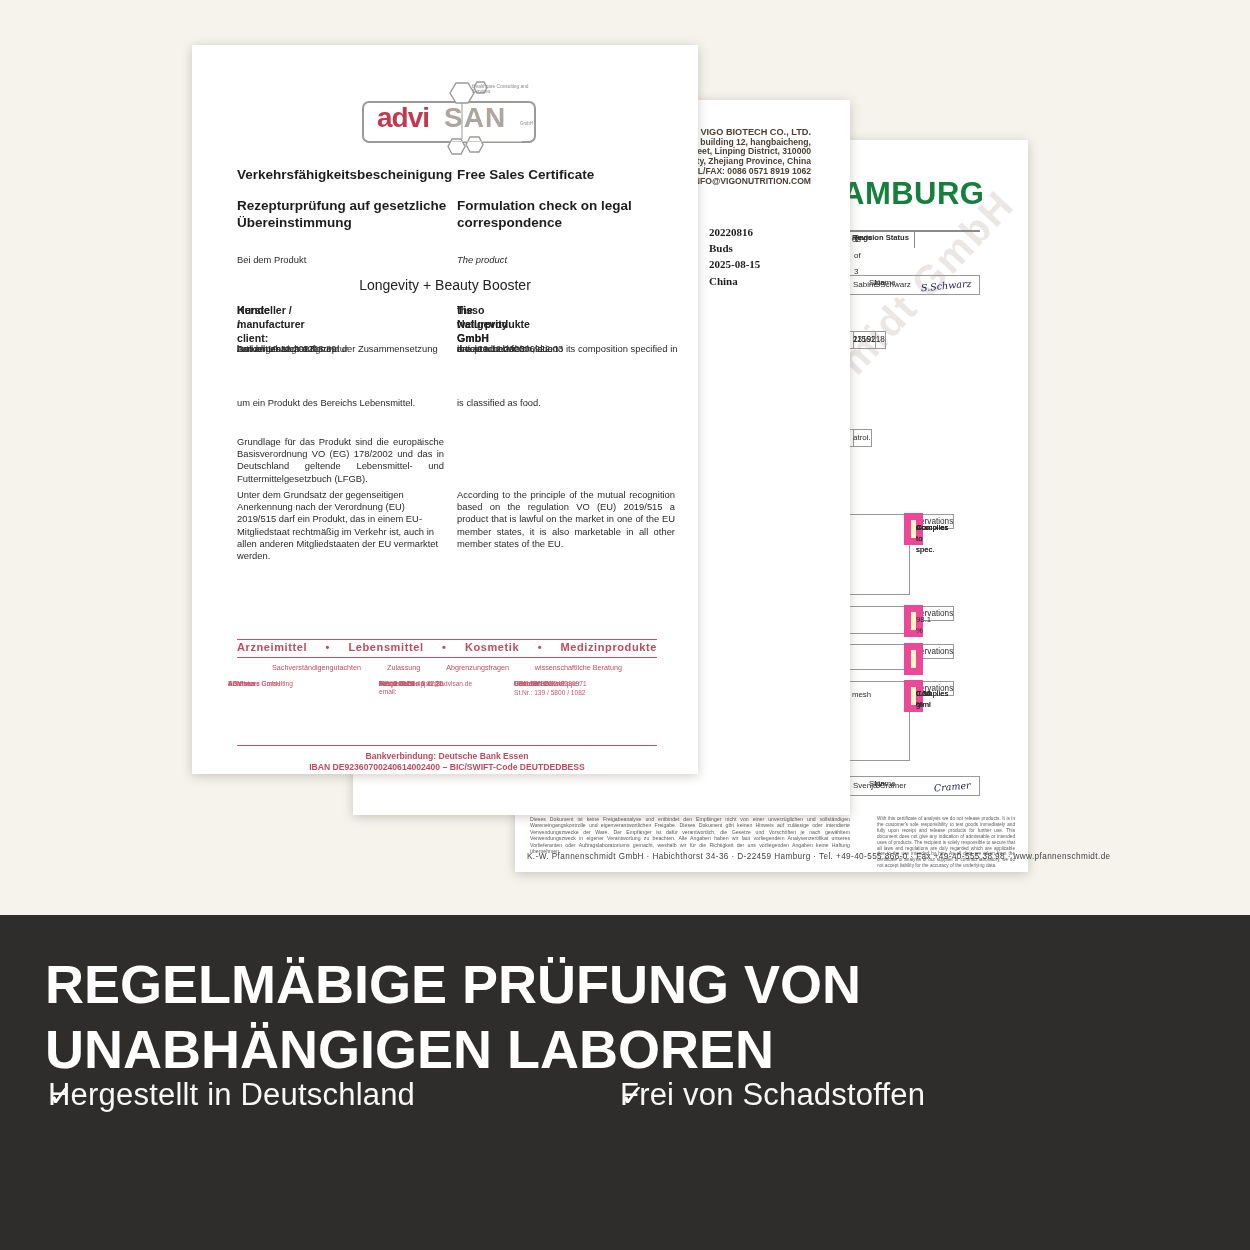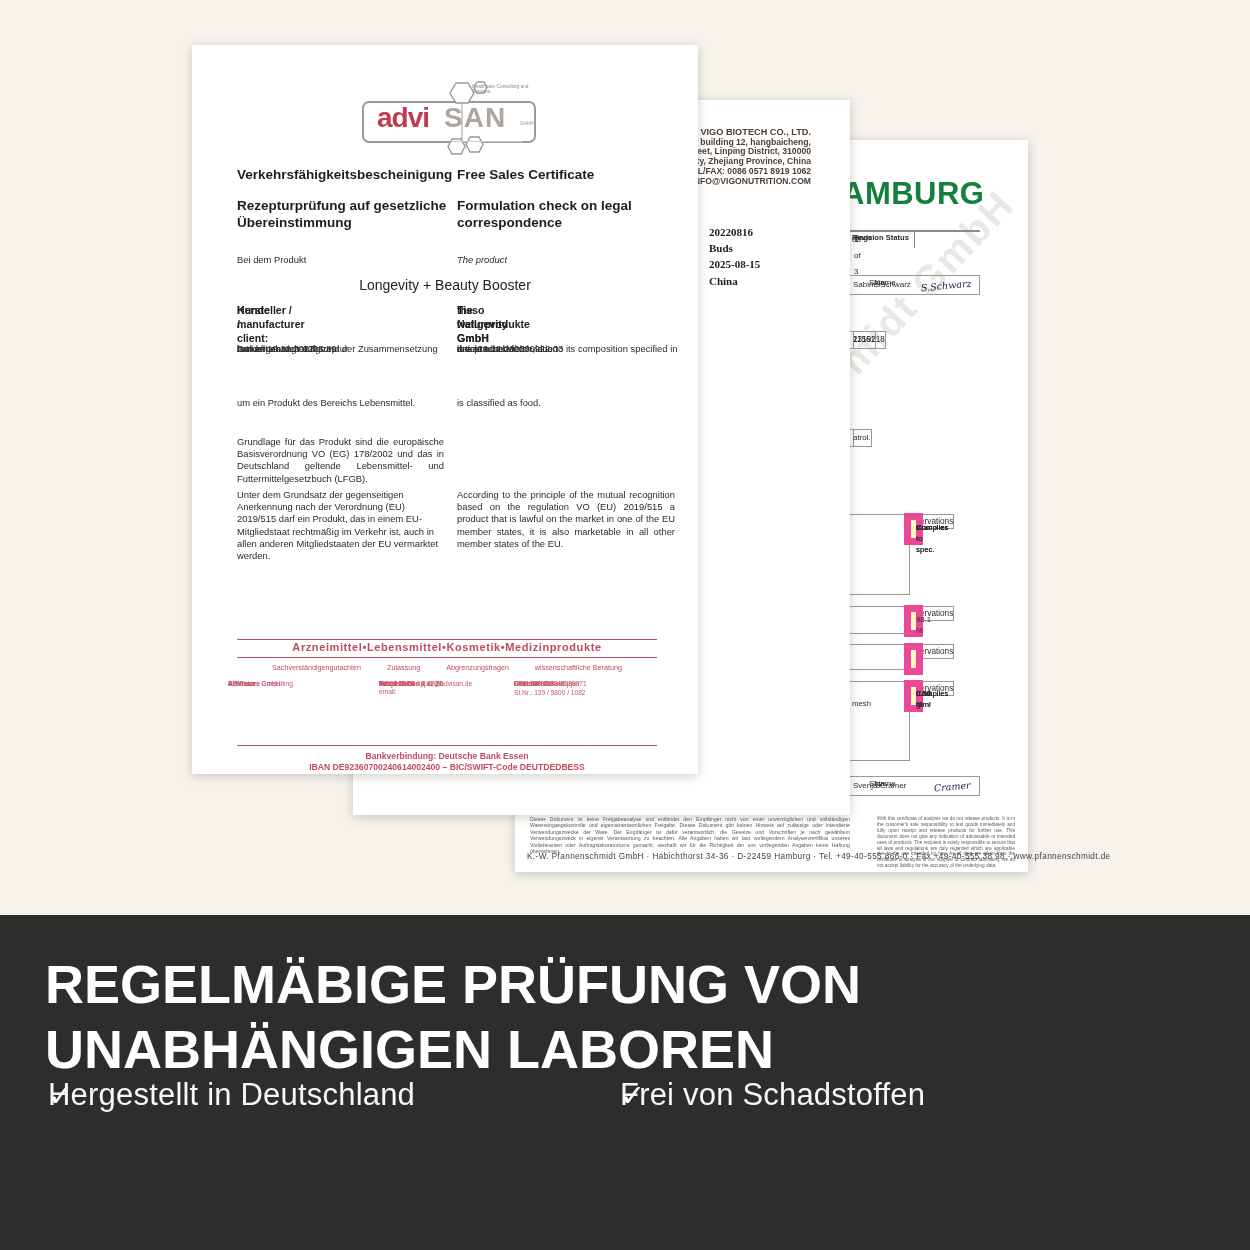--- a/index.html
+++ b/index.html
@@ -34,21 +34,21 @@
   #d1-comp-en{left:265px;top:298px;width:225px}
   #d1-food-de{left:45px;top:352px}
   #d1-food-en{left:265px;top:352px}
   #d1-basis-de{left:45px;top:391px;width:207px;text-align:justify}
   #d1-basis-en{left:265px;top:391px;width:218px;text-align:justify}
   #d1-mutual-de{left:45px;top:444px;width:203px}
   #d1-mutual-en{left:265px;top:444px;width:218px;text-align:justify}
   .red{color:#bf4a5e}
   .rrule{left:45px;width:420px;border-top:1px solid #c25065}
   #d1-rule1{top:594px}#d1-rule2{top:612px}#d1-rule3{top:700px}
-  #d1-cats{left:45px;top:596px;width:420px;display:flex;justify-content:center;align-items:center;
+  #d1-cats{left:45px;top:596px;width:420px;display:flex;justify-content:space-between;align-items:center;
            font-size:11px;letter-spacing:.6px;font-weight:bold}
   #d1-cats span{position:static}
   #d1-svcs{left:80px;top:618px;width:350px;display:flex;justify-content:space-between;font-size:7.2px}
   #d1-svcs span{position:static}
   .fcol{top:634px;width:132px;text-align:center;font-size:6.6px;line-height:9.4px;color:#c4556a}
   #d1-col1{left:36px}#d1-col2{left:187px}#d1-col3{left:322px}
   .fcol div{position:static}
   .fcol div:first-child{font-weight:bold}
   #d1-col2 div:nth-child(5){margin-top:8px}
   #d1-col3 div:nth-child(3){margin-top:9px}
@@ -96,21 +96,21 @@
   .signrow{height:18px;line-height:18px;padding-left:4px;position:relative!important}
   .sig{position:absolute!important;right:8px;top:1px;font-family:"DejaVu Serif",serif;font-style:italic;
        font-size:9.5px;transform:rotate(-5deg);color:#1a1a4a}
   #d3-ids{top:192px}
   .idrow{border:1px solid #999;margin-top:-1px;height:15.5px;line-height:15.5px;padding-left:4px;font-size:8.2px}
   #d3-fragA{top:290px;width:128px}
   .frow16{border:1px solid #999;margin-top:-1px;height:16px;line-height:16px;padding-left:4px}
   #d3-fragB{top:330px}
   .frow21{border:1px solid #999;margin-top:-1px;height:21px}
   .obsbox .obs-left{position:absolute!important;left:0;top:0;bottom:4px;width:57px;border:1px solid #999;
-                    font-size:7.8px;padding:17px 0 0 3px}
+                    font-size:7.8px;padding:8px 0 0 3px}
   .obsbox .obs-right{position:absolute!important;left:56px;top:0;width:74px}
   .obs-hd{border:1px solid #999;height:13px;line-height:13px;text-align:center;font-size:8.2px}
   .obs-vals{border:7px solid #ec4899;margin-top:-1px;padding:2px 0 2px 5px;min-height:14px;background:#fef9c3}
   .obs-vals div{height:11.2px;line-height:11.2px;font-size:7.8px}
   #d3-obs1{top:374px;height:85px}
   #d3-obs2{top:466px;height:32px}
   #d3-obs3{top:504px;height:30px}
   #d3-obs4{top:541px;height:84px}
   #d3-obs4 .obs-vals div{height:10.8px;line-height:10.8px}
   .disc{font-size:5.2px;line-height:6.4px;color:#5c5c5c;text-align:justify}

